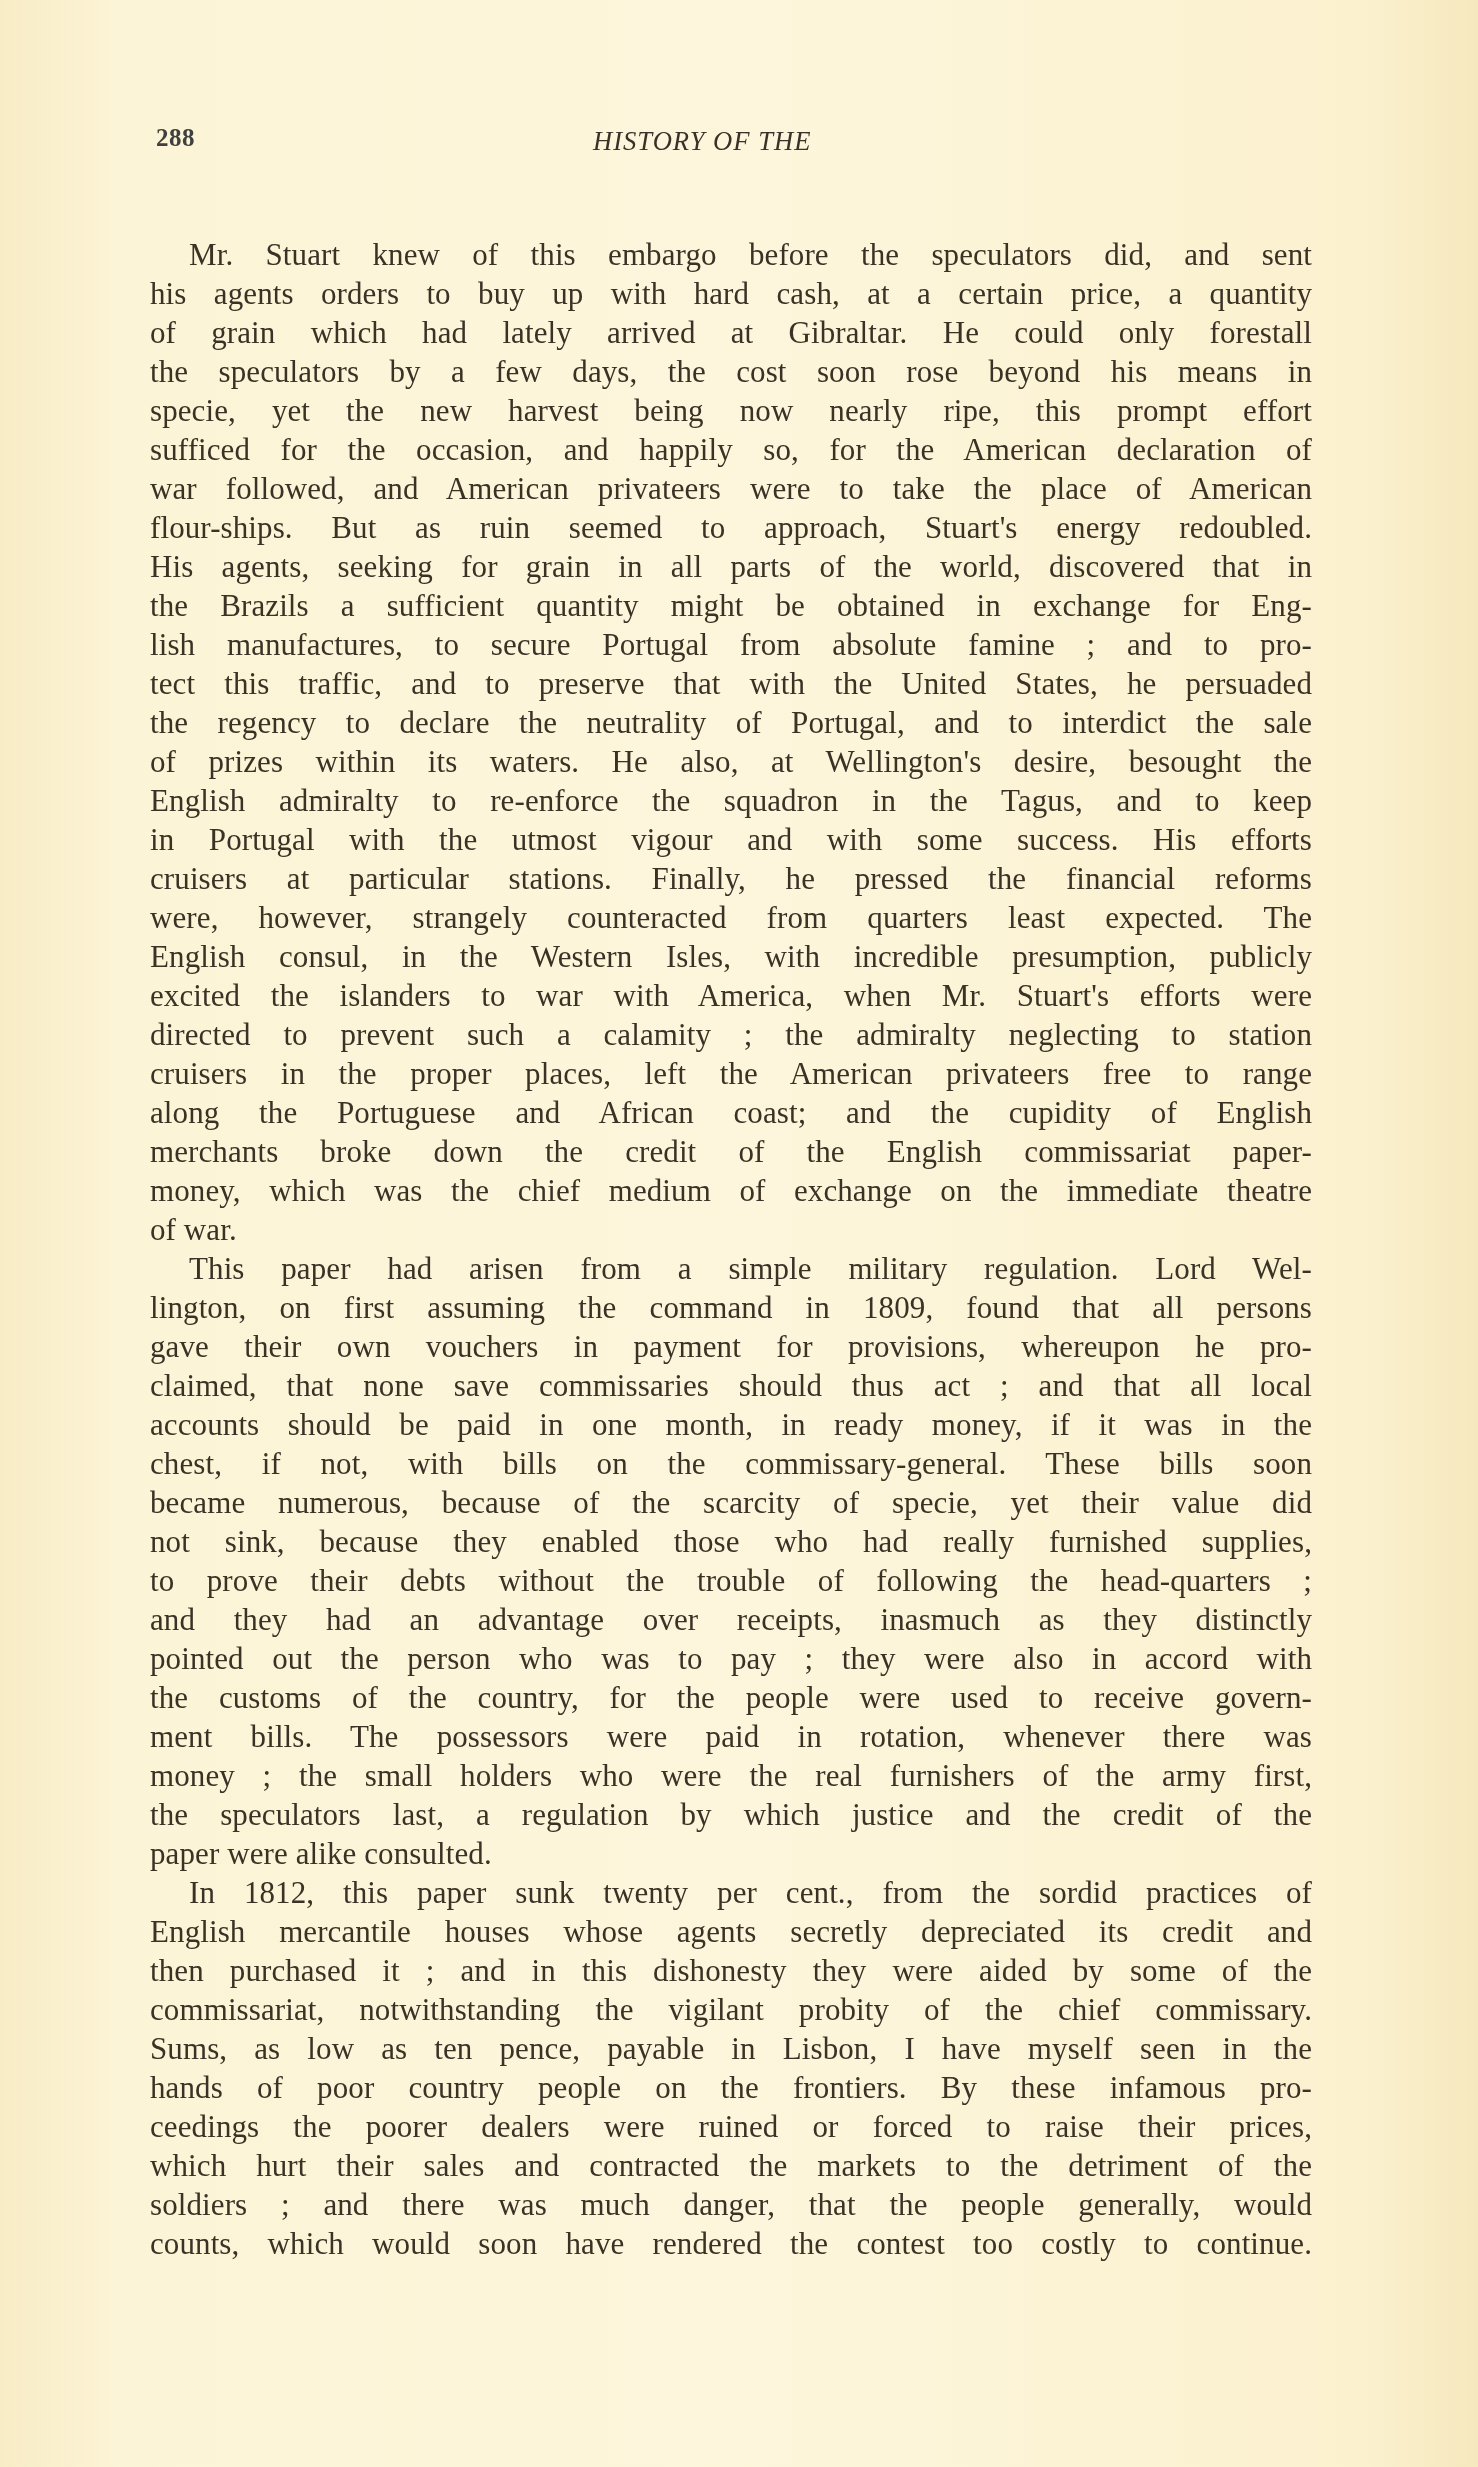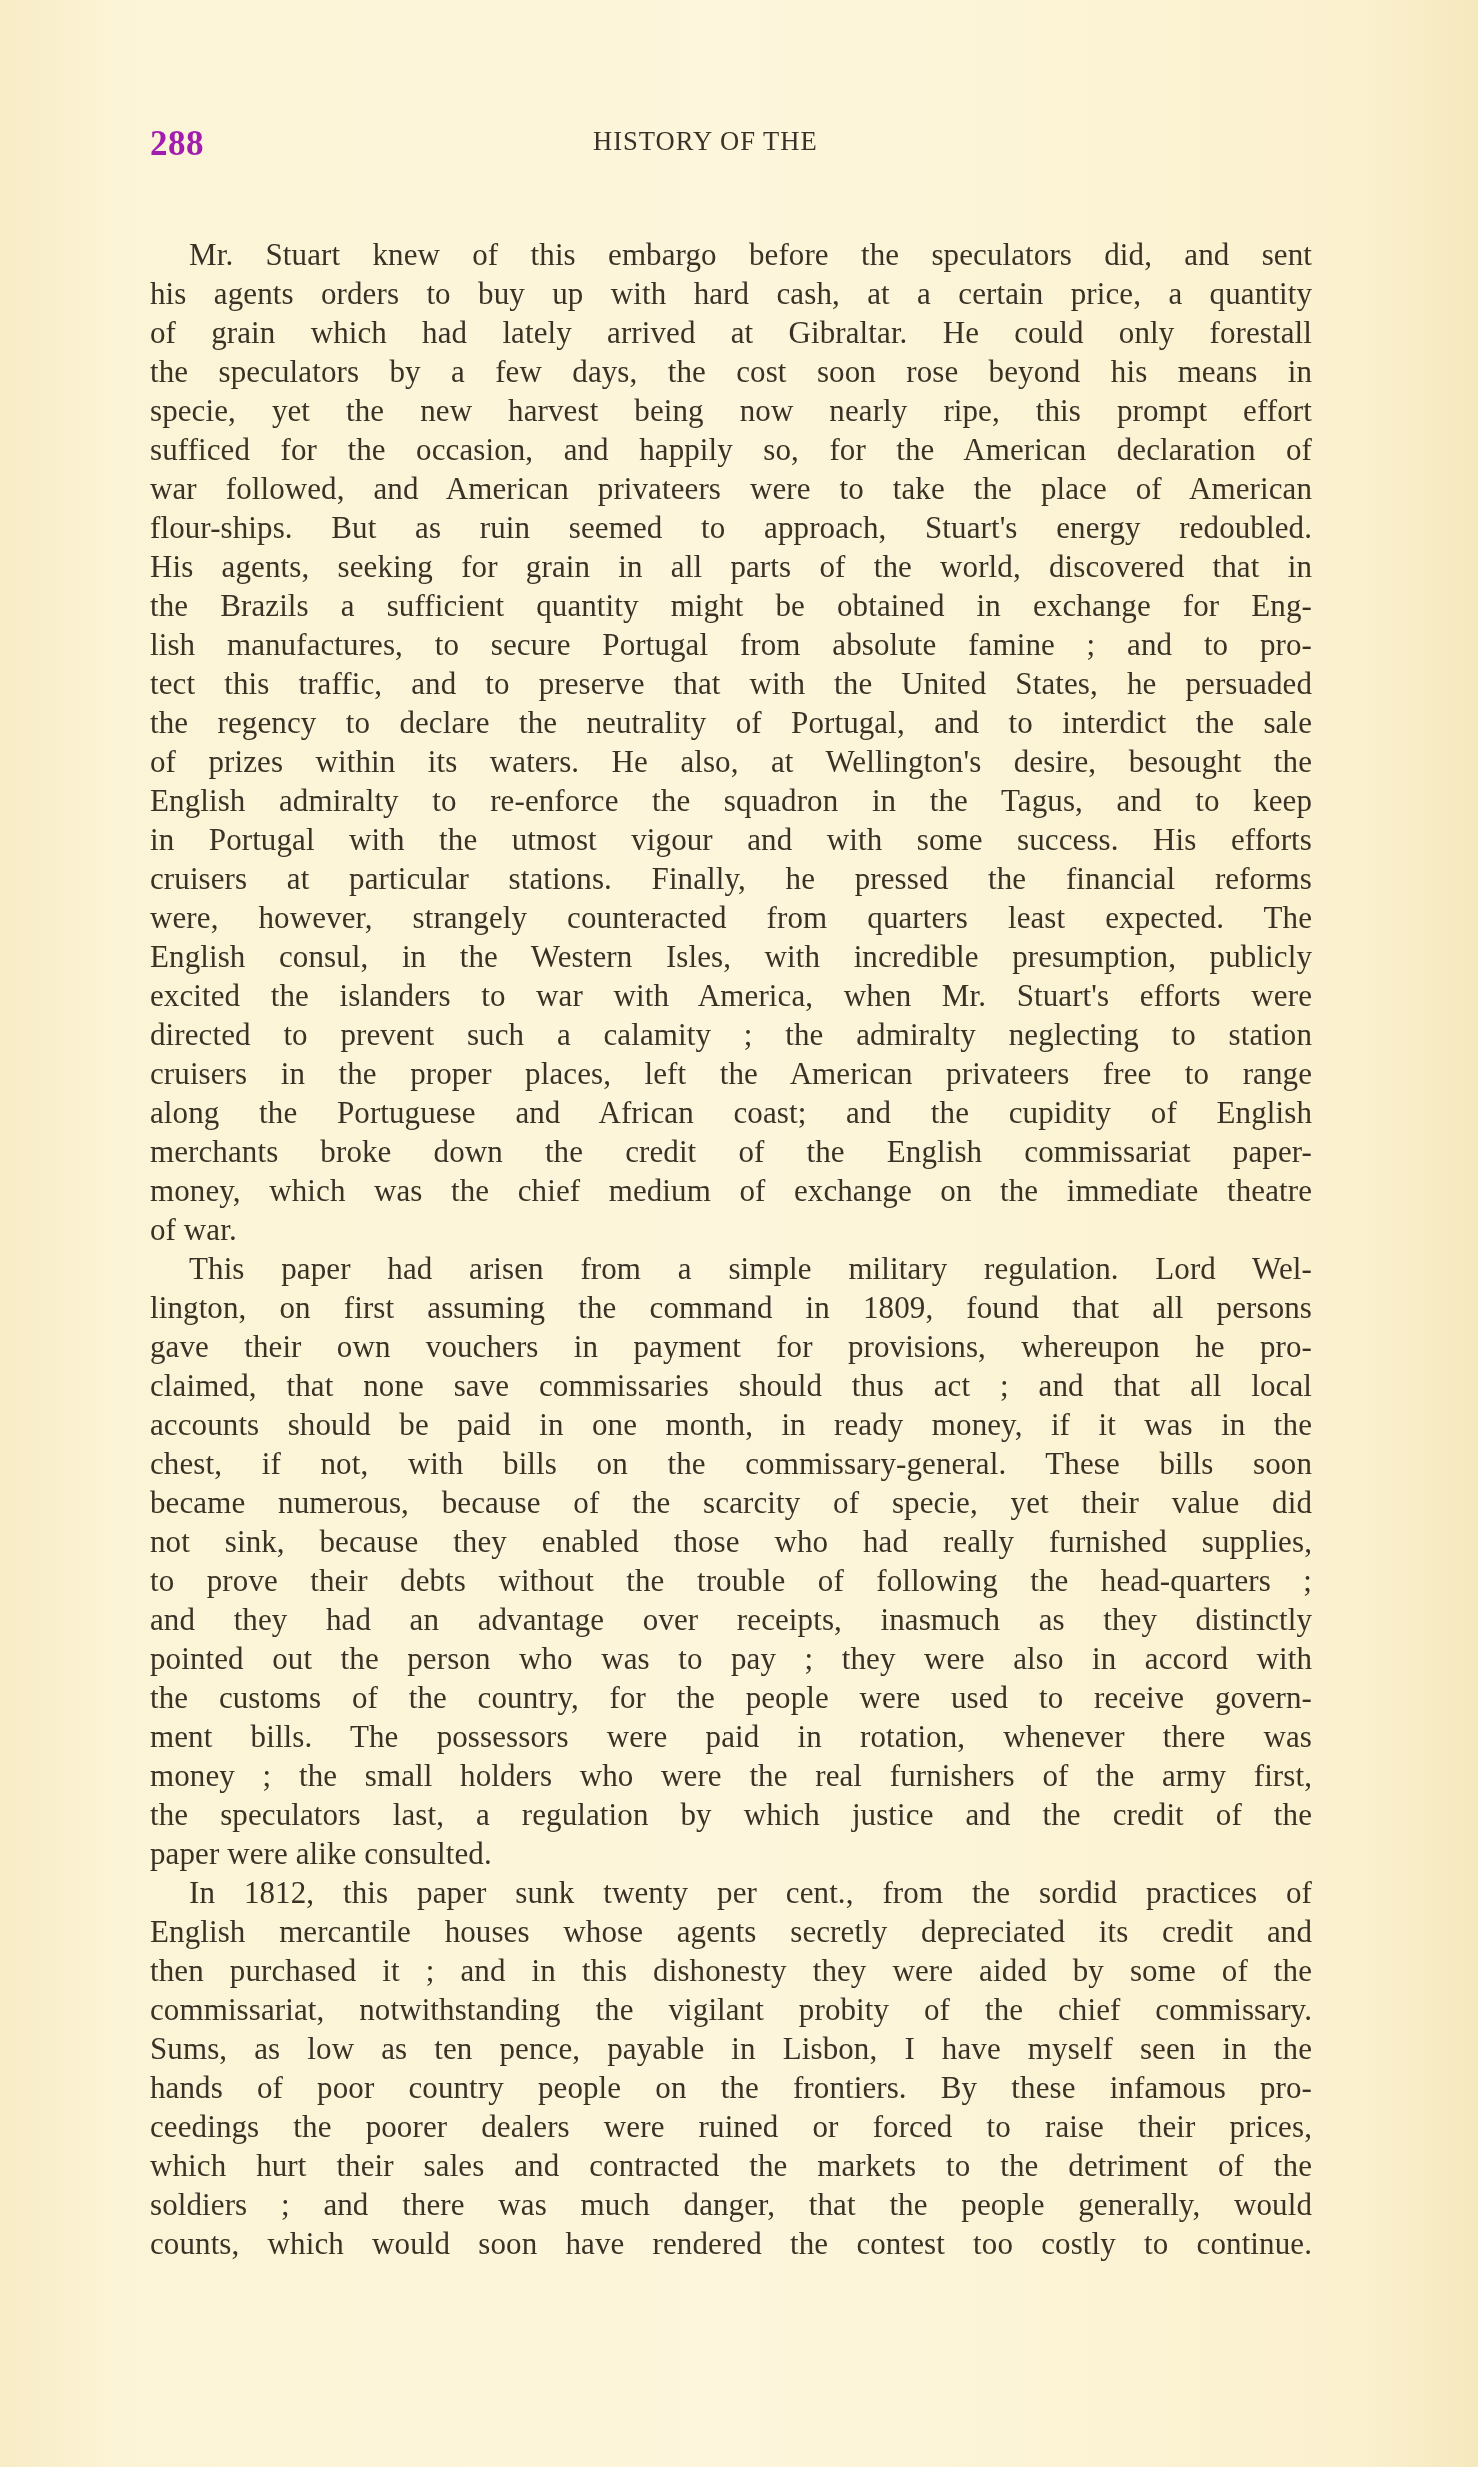--- a/index.html
+++ b/index.html
@@ -25,34 +25,35 @@
     }
     .running-head {
       position: absolute;
       top: 122px;
       left: 0;
       width: 1164px;
       height: 39px;
     }
     .page-number {
       position: absolute;
-      left: 2px;
+      left: 8px;
       top: 2px;
-      font-size: 35px;
+      font-size: 25px;
       font-weight: bold;
       letter-spacing: 0.5px;
-      color: #a21caf;
+      color: #404040;
     }
     .running-title {
       position: absolute;
       left: 445px;
       top: 3.9px;
       font-size: 26.6px;
       letter-spacing: 1px;
       color: #3a3228;
+      font-style: italic;
     }
     .body-text {
       position: absolute;
       top: 193px;
       left: 2px;
       width: 1162px;
       margin-top: 42px;
     }
     .line {
       display: block;

